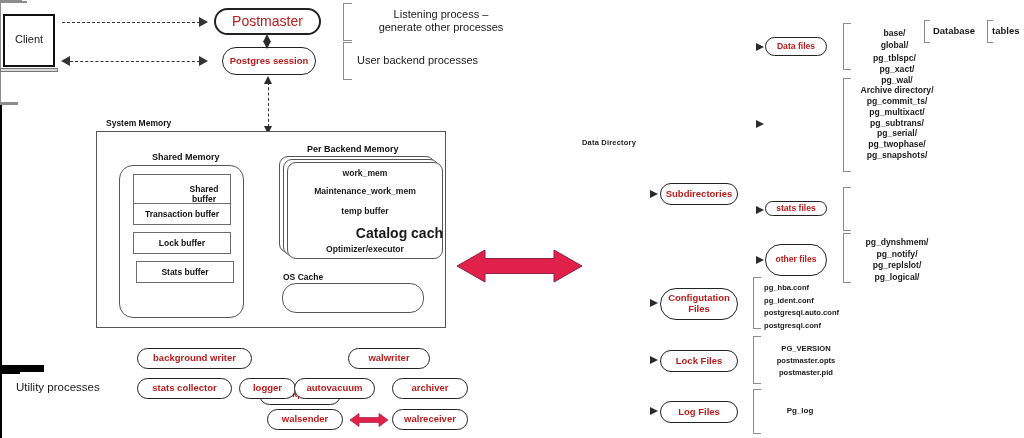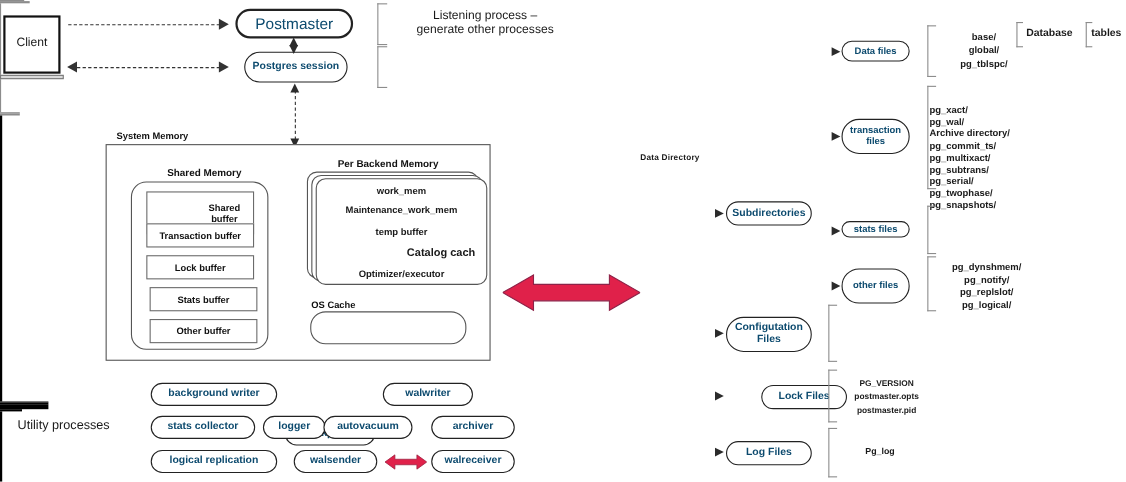--- a/index.html
+++ b/index.html
@@ -6,21 +6,21 @@
   html,body{margin:0;padding:0;background:#ffffff;}
   body{font-family:"Liberation Sans","DejaVu Sans",sans-serif;}
   #stage{position:relative;width:1024px;height:438px;background:#fff;overflow:hidden;}
 
   
   .abs{position:absolute;box-sizing:border-box;}
   .lbl{position:absolute;box-sizing:border-box;color:#1a1a1a;line-height:1.18;
        white-space:pre-line;}
   .pill{position:absolute;box-sizing:border-box;border:1.4px solid #222;
         border-radius:999px;background:#fff;display:flex;align-items:center;
-        justify-content:center;text-align:center;color:#0c4a6e;font-weight:700;
+        justify-content:center;text-align:center;color:#b91c1c;font-weight:700;
         line-height:1.12;}
   .rrect{position:absolute;box-sizing:border-box;border:1.3px solid #555;
         border-radius:9px;background:#fff;}
   .rect{position:absolute;box-sizing:border-box;border:1.2px solid #6b6b6b;
         background:#fff;display:flex;align-items:center;justify-content:center;
         text-align:center;color:#111;font-weight:700;}
   .plain{position:absolute;box-sizing:border-box;border:1.5px solid #222;background:#fff;}
   .line{position:absolute;background:#2b2b2b;}
   .hline{height:1.4px;}
   .vline{width:1.4px;}
@@ -82,62 +82,61 @@
   <div class="ar ar-u" style="left:264px;top:76px;"></div>
   <div class="ar ar-d" style="left:264px;top:126px;"></div>
 
   <div class="hline grayline" style="left:321px;top:22px;width:22px;"></div>
   <div class="bracket" style="left:343px;top:3px;width:9px;height:38px;"></div>
   <div class="lbl" style="left:356px;top:8px;width:170px;font-size:11px;text-align:center;">Listening process  –
 generate other processes</div>
 
   <div class="hline grayline" style="left:316px;top:61px;width:27px;"></div>
   <div class="bracket" style="left:343px;top:42px;width:9px;height:38px;"></div>
+  <div class="lbl" style="left:357px;top:54px;width:170px;font-size:11px;text-align:left;">User backend processes</div>
 
   <div class="hdr" style="left:106px;top:118px;font-size:8.5px;">System Memory</div>
   <div class="plain" style="left:96px;top:131px;width:350px;height:197px;border-color:#555;border-width:1.4px;"></div>
 
   <div class="hdr" style="left:152px;top:152px;font-size:9px;">Shared  Memory</div>
   <div class="rrect" style="left:119px;top:165px;width:125px;height:153px;border-radius:14px;"></div>
 
   <div class="rect" style="left:133px;top:174px;width:98px;height:39px;font-size:8.5px;padding-left:44px;">Shared buffer</div>
   <div class="rect" style="left:133px;top:203px;width:98px;height:22px;font-size:8.5px;">Transaction buffer</div>
   <div class="rect" style="left:133px;top:232px;width:98px;height:22px;font-size:8.5px;">Lock buffer</div>
   <div class="rect" style="left:136px;top:261px;width:98px;height:22px;font-size:8.5px;">Stats buffer</div>
-  <div class="rect" style="left:136px;top:290px;width:98px;height:22px;font-size:8.5px;">Other buffer</div>
 
   <div class="hdr" style="left:307px;top:144px;font-size:9px;">Per Backend  Memory</div>
   <div class="rrect" style="left:279px;top:156px;width:156px;height:97px;"></div>
   <div class="rrect" style="left:283px;top:159px;width:156px;height:97px;"></div>
   <div class="rrect" style="left:287px;top:162px;width:156px;height:97px;"></div>
 
   <div class="lbl" style="left:287px;top:168px;width:156px;text-align:center;font-size:8.6px;font-weight:700;">work_mem</div>
   <div class="lbl" style="left:287px;top:186px;width:156px;text-align:center;font-size:8.6px;font-weight:700;">Maintenance_work_mem</div>
   <div class="lbl" style="left:287px;top:206px;width:156px;text-align:center;font-size:8.6px;font-weight:700;">temp buffer</div>
-  <div class="lbl" style="left:287px;top:225px;width:156px;text-align:center;font-size:10px;font-weight:700;margin-left:36px;">Catalog cach</div>
+  <div class="lbl" style="left:287px;top:225px;width:156px;text-align:right;font-size:14px;font-weight:700;">Catalog cach</div>
   <div class="lbl" style="left:287px;top:244px;width:156px;text-align:center;font-size:8.6px;font-weight:700;">Optimizer/executor</div>
 
   <div class="hdr" style="left:283px;top:272px;font-size:8.5px;">OS Cache</div>
   <div class="rrect" style="left:282px;top:283px;width:142px;height:30px;border-radius:14px;"></div>
 
   <div class="lbl" style="left:16px;top:381px;width:110px;font-size:11.5px;">Utility processes</div>
   <div class="vline grayline" style="left:118px;top:339px;height:99px;"></div>
   <div class="hline grayline" style="left:118px;top:339px;width:18px;"></div>
   <div class="hline grayline" style="left:118px;top:436px;width:18px;"></div>
 
   <div class="pill" style="left:137px;top:348px;width:115px;height:21px;font-size:9.5px;">background writer</div>
   <div class="pill" style="left:259px;top:348px;width:82px;height:21px;font-size:9.5px;margin-top:36px;">checkpointer</div>
   <div class="pill" style="left:348px;top:348px;width:82px;height:21px;font-size:9.5px;">walwriter</div>
 
   <div class="pill" style="left:137px;top:378px;width:95px;height:21px;font-size:9.5px;">stats collector</div>
   <div class="pill" style="left:239px;top:378px;width:57px;height:21px;font-size:9.5px;">logger</div>
   <div class="pill" style="left:294px;top:378px;width:81px;height:21px;font-size:9.5px;">autovacuum</div>
   <div class="pill" style="left:392px;top:378px;width:76px;height:21px;font-size:9.5px;">archiver</div>
 
-  <div class="pill" style="left:137px;top:409px;width:115px;height:21px;font-size:9.5px;">logical replication</div>
   <div class="pill" style="left:267px;top:409px;width:76px;height:21px;font-size:9.5px;">walsender</div>
   <div class="pill" style="left:392px;top:409px;width:76px;height:21px;font-size:9.5px;">walreceiver</div>
 
   <svg class="redsvg" style="left:350px;top:412px;" width="38" height="16" viewBox="0 0 38 16">
     <polygon points="0,8 9,1.5 9,5.5 29,5.5 29,1.5 38,8 29,14.5 29,10.5 9,10.5 9,14.5" fill="#E0214A" stroke="#9b2040" stroke-width="0.7"></polygon>
   </svg>
 
   <svg class="redsvg" style="left:457px;top:247px;" width="125" height="38" viewBox="0 0 125 38">
     <polygon points="0,19 28,3 28,11.5 97,11.5 97,3 125,19 97,35 97,26.5 28,26.5 28,35" fill="#E0214A" stroke="#8d2248" stroke-width="1"></polygon>
   </svg>
@@ -153,21 +152,21 @@
 
   <div class="hline thick" style="left:608px;top:360px;width:44px;height:1.8px;"></div>
   <div class="ar ar-r" style="left:650px;top:356px;"></div>
 
   <div class="hline thick" style="left:608px;top:411px;width:44px;height:1.8px;"></div>
   <div class="ar ar-r" style="left:650px;top:407px;"></div>
 
   <div class="pill" style="left:660px;top:183px;width:78px;height:22px;font-size:9.5px;">Subdirectories</div>
   <div class="pill" style="left:660px;top:288px;width:78px;height:32px;font-size:9.5px;">Configutation
 Files</div>
-  <div class="pill" style="left:692px;top:350px;width:78px;height:22px;font-size:9.5px;">Lock Files</div>
+  <div class="pill" style="left:660px;top:350px;width:78px;height:22px;font-size:9.5px;">Lock Files</div>
   <div class="pill" style="left:660px;top:401px;width:78px;height:22px;font-size:9.5px;">Log Files</div>
 
   <div class="hline thick" style="left:738px;top:194px;width:20px;height:1.8px;"></div>
   <div class="vline thick" style="left:757px;top:47px;height:215px;width:1.8px;"></div>
 
   <div class="hline thick" style="left:757px;top:47px;width:0px;height:1.8px;"></div>
   <div class="ar ar-r" style="left:756px;top:43px;"></div>
   <div class="pill" style="left:765px;top:37px;width:62px;height:19px;font-size:8.6px;">Data files</div>
 
   <div class="bracket" style="left:843px;top:23px;width:8px;height:47px;"></div>
@@ -176,25 +175,23 @@
 pg_tblspc/</div>
 
   <div class="bracket-sm" style="left:924px;top:20px;width:6px;height:23px;"></div>
   <div class="lbl" style="left:929px;top:25px;width:50px;text-align:center;font-size:9.5px;font-weight:700;">Database</div>
 
   <div class="bracket-sm" style="left:987px;top:20px;width:6px;height:23px;"></div>
   <div class="lbl" style="left:992px;top:25px;width:40px;text-align:left;font-size:9.5px;font-weight:700;">tables</div>
 
   <div class="hline thick" style="left:757px;top:124px;width:0;height:1.8px;"></div>
   <div class="ar ar-r" style="left:756px;top:120px;"></div>
-  <div class="pill" style="left:765px;top:108px;width:62px;height:32px;font-size:8.6px;">transaction
-files</div>
 
   <div class="bracket" style="left:843px;top:78px;width:8px;height:94px;"></div>
-  <div class="lbl" style="left:845px;top:95px;width:104px;font-size:8.6px;font-weight:700;line-height:1.25;">pg_xact/
+  <div class="lbl" style="left:845px;top:64px;width:104px;text-align:center;font-size:8.6px;font-weight:700;line-height:1.25;">pg_xact/
 pg_wal/
 Archive directory/
 pg_commit_ts/
 pg_multixact/
 pg_subtrans/
 pg_serial/
 pg_twophase/
 pg_snapshots/</div>
 
   <div class="hline thick" style="left:757px;top:210px;width:0;height:1.8px;"></div>
@@ -208,20 +205,24 @@
   <div class="pill" style="left:765px;top:244px;width:62px;height:32px;font-size:8.6px;">other
 files</div>
 
   <div class="bracket" style="left:843px;top:233px;width:8px;height:50px;"></div>
   <div class="lbl" style="left:845px;top:237px;width:104px;text-align:center;font-size:8.6px;font-weight:700;line-height:1.35;">pg_dynshmem/
 pg_notify/
 pg_replslot/
 pg_logical/</div>
 
   <div class="bracket" style="left:753px;top:277px;width:8px;height:52px;"></div>
+  <div class="lbl" style="left:764px;top:282px;width:110px;text-align:left;font-size:7.6px;font-weight:700;line-height:1.65;">pg_hba.conf
+pg_ident.conf
+postgresql.auto.conf
+postgresql.conf</div>
 
   <div class="bracket" style="left:753px;top:336px;width:8px;height:48px;"></div>
   <div class="lbl" style="left:756px;top:343px;width:100px;text-align:center;font-size:7.6px;font-weight:700;line-height:1.6;">PG_VERSION
 postmaster.opts
 postmaster.pid</div>
 
   <div class="bracket" style="left:753px;top:389px;width:8px;height:45px;"></div>
   <div class="lbl" style="left:760px;top:406px;width:80px;text-align:center;font-size:8px;font-weight:700;">Pg_log</div>
 
 </div>

